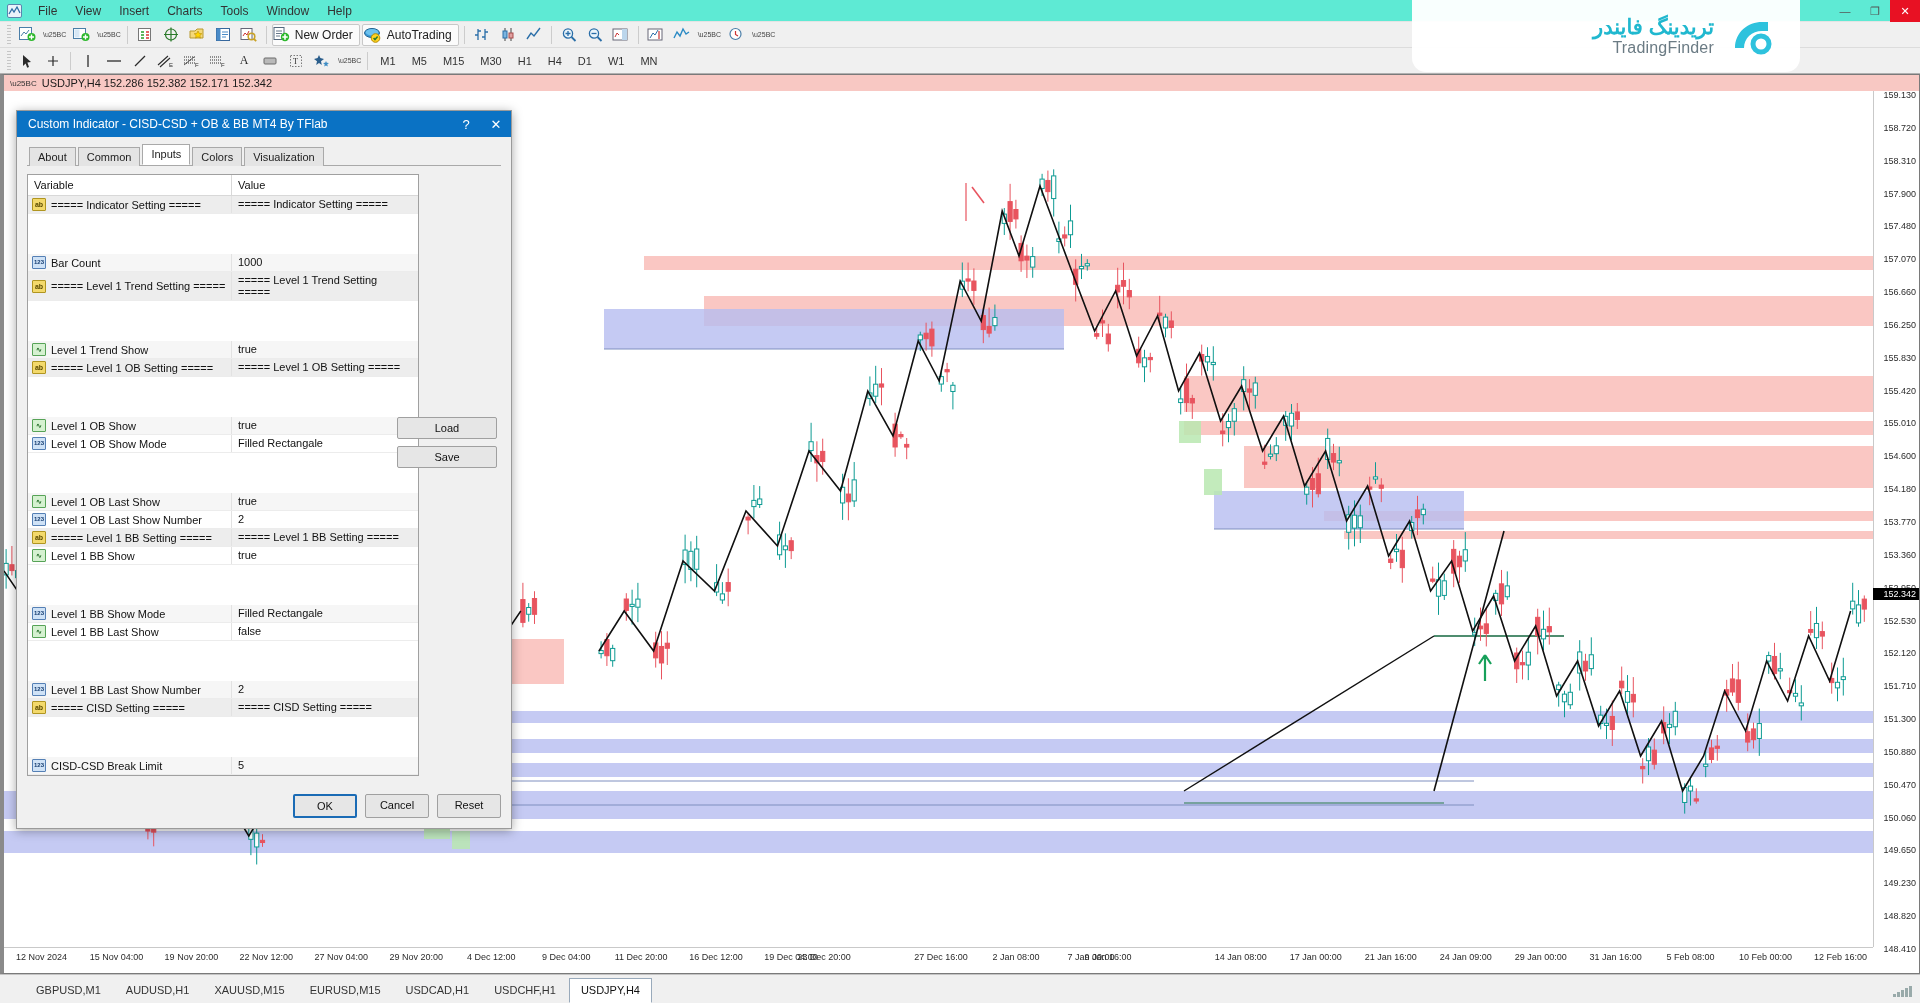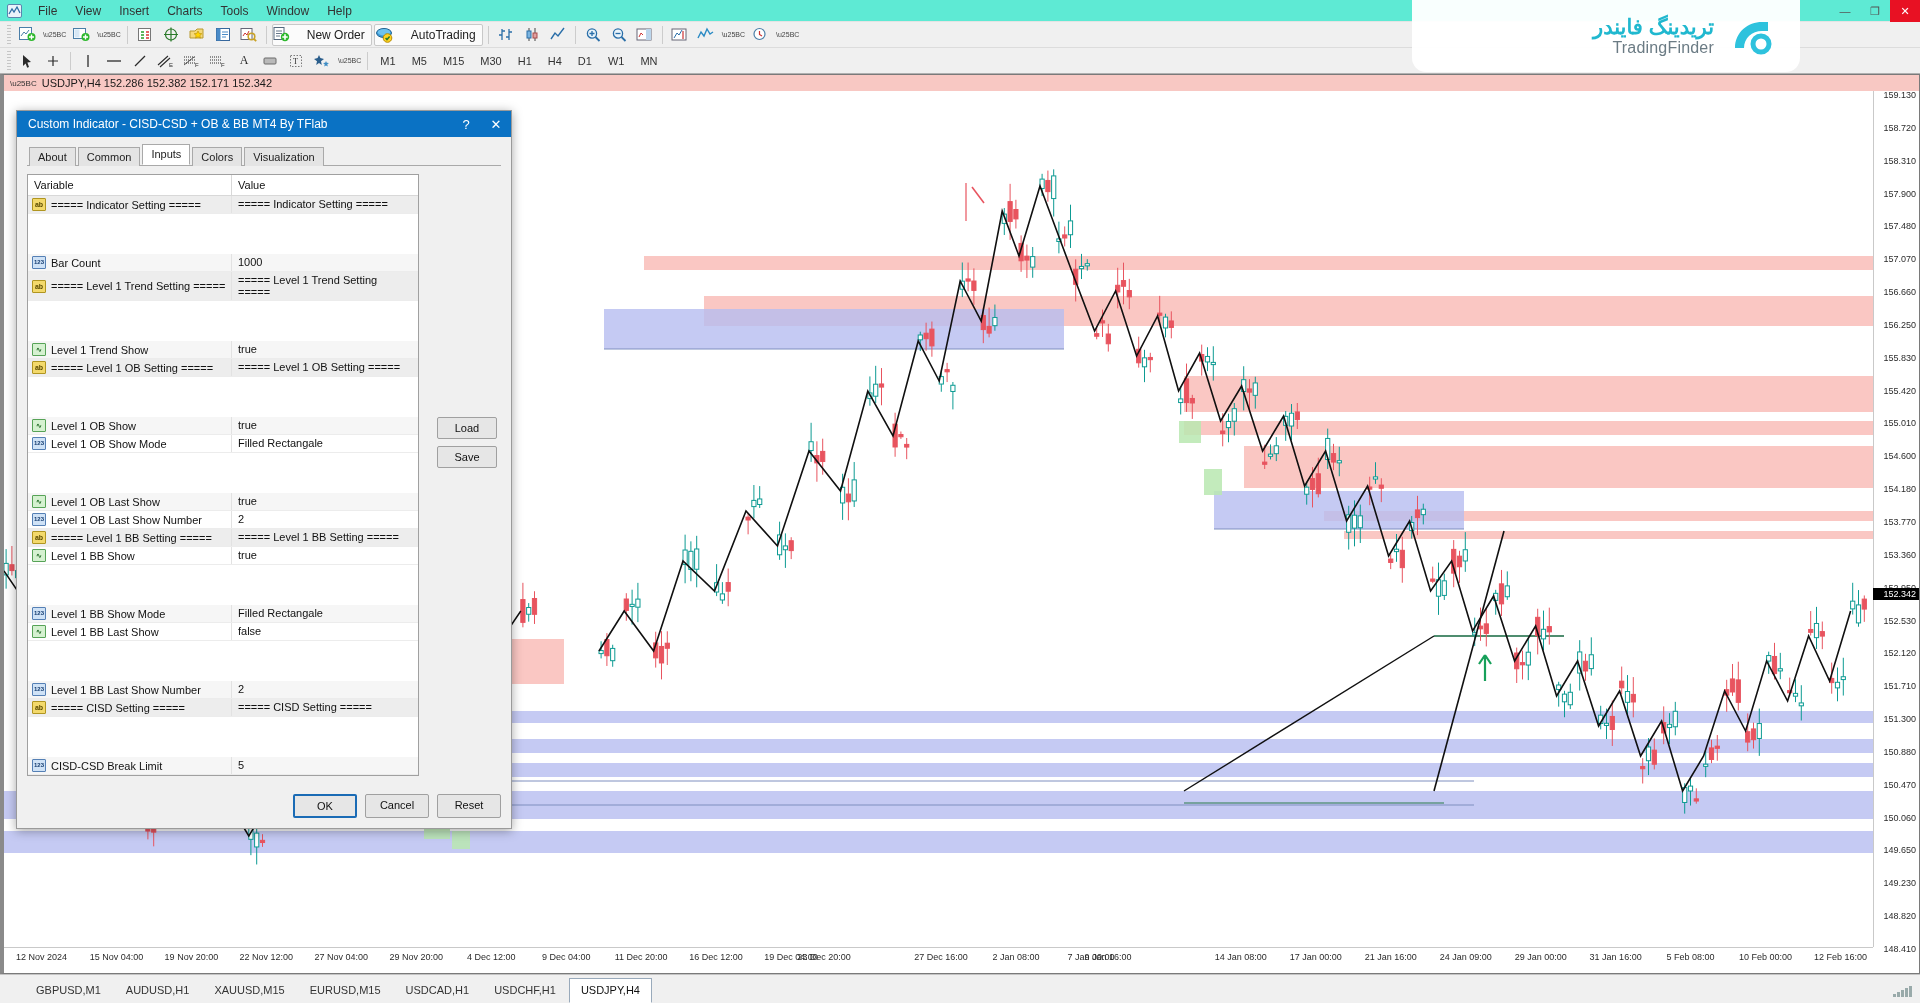--- a/index.html
+++ b/index.html
@@ -34,21 +34,20 @@
     position: absolute; top: 22px; left: 0; width: 1920px; height: 26px;
     background: #f0f0f0; display: flex; align-items: center; padding-left: 4px;
     border-bottom: 1px solid #dcdcdc;
   }
   .tb-grip { width: 4px; height: 20px; margin: 0 3px;
     background: repeating-linear-gradient(to bottom,#c6c6c6 0 1px,transparent 1px 3px);}
   .tb-btn {
     min-width: 24px; height: 22px; display: flex; align-items: center; justify-content: center;
     margin: 0 1px; border: 1px solid transparent; border-radius: 2px; cursor: default;
     font-size: 11px;
-    gap: 12px;
   }
   .tb-btn.framed { border: 1px solid #c8c8c8; background: #fbfbfb; }
   .tb-sep { width: 1px; height: 18px; background: #cccccc; margin: 0 4px; }
   .tb-text { font-size: 12px; color: #222; padding: 0 6px 0 2px; white-space: nowrap;}
   .tb-caret { font-size: 7px; color: #444; margin-left: 1px; }
 
   
   .toolbar2 {
     position: absolute; top: 48px; left: 0; width: 1920px; height: 26px;
     background: #f0f0f0; display: flex; align-items: center; padding-left: 4px;
@@ -158,21 +157,21 @@
     width: 14px; height: 13px; flex: 0 0 14px; border: 1px solid #8a7a2a; border-radius: 1px;
     font-size: 7px; line-height: 11px; text-align: center; font-weight: bold;
   }
   .vicon.ab { background: #f3d96b; color: #5a4a00; border-color:#b09520; }
   .vicon.num { background: #cfe2f6; color: #123a6e; border-color:#5580b5; font-size:6px; }
   .vicon.bool { background: #d5f1d0; color: #16621a; border-color:#57a357; }
 
   .side-btns { position: absolute; right: 14px; top: 306px; display: flex; flex-direction: column; gap: 7px; }
   .btn {
     font-size: 11px; color: #111; background: #e6e6e6; border: 1px solid #a0a0a0;
-    padding: 4px 0; width: 60px; text-align: center; cursor: default; border-radius: 2px;
+    padding: 4px 0; width: 100px; text-align: center; cursor: default; border-radius: 2px;
   }
   .btn.wide { width: 64px; }
   .btn.primary { border: 2px solid #1a6bb5; font-weight: normal; }
   .dlg-footer { display: flex; justify-content: flex-end; gap: 8px; padding: 8px 10px 10px 0; }
 </style>
 </head>
 <body>
 
 <div class="app">
 

